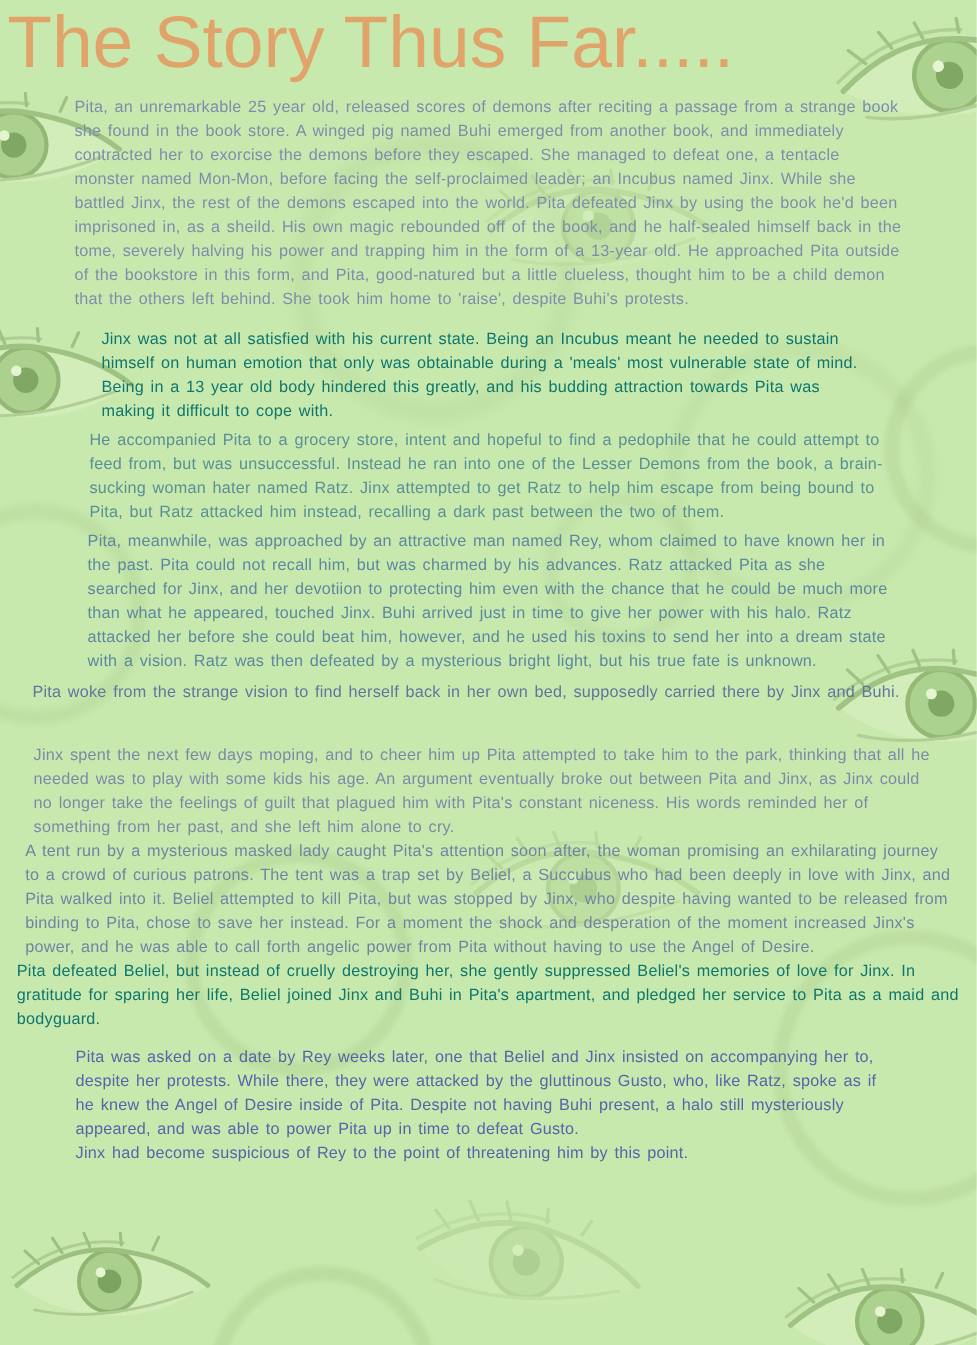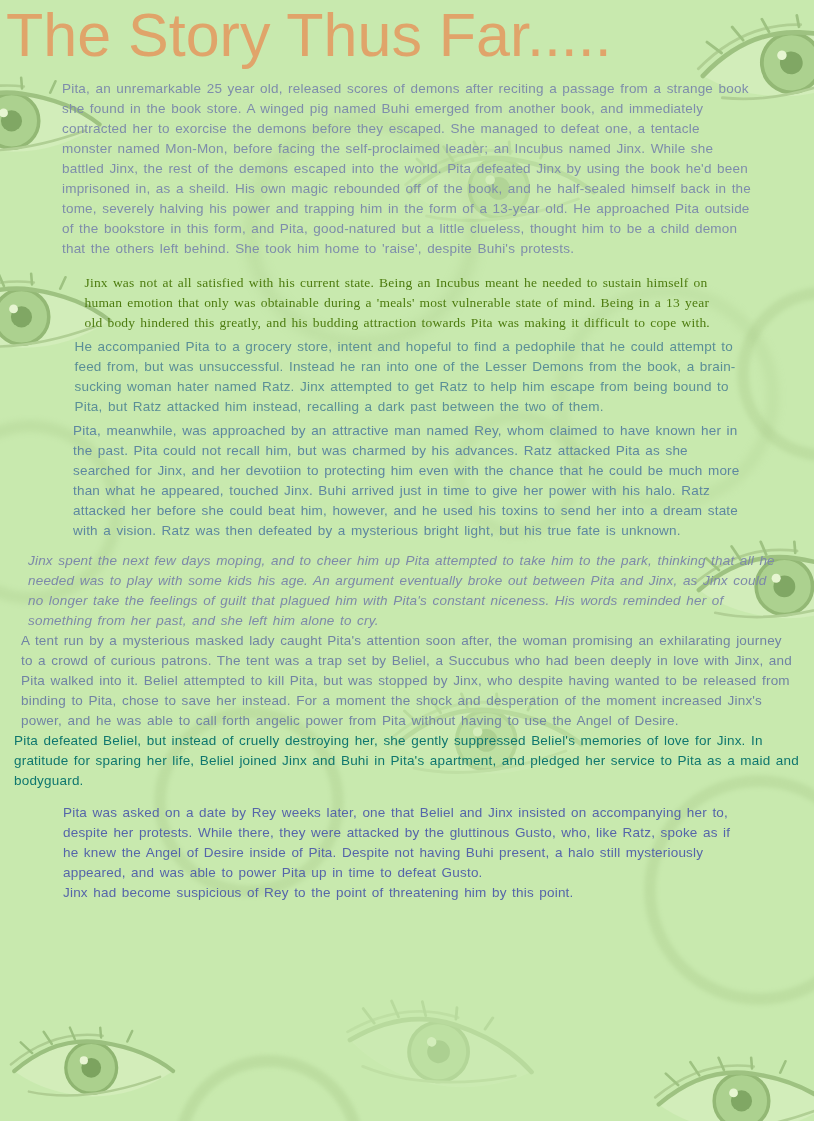--- a/index.html
+++ b/index.html
@@ -47,21 +47,21 @@
     line-height:20px;
     letter-spacing:.2px;
     word-spacing:1.5px;
     white-space:pre-line;
   }
   .p1{max-width:690px;margin:10px auto 0;}
   .p2{max-width:645px;margin:14px auto 0;}
   .p3{max-width:665px;margin:4px auto;}
   .p4{max-width:668px;margin:0 auto;}
   .p5{max-width:760px;margin:6px auto 0;}
-  .p6{max-width:758px;margin:10px auto 0;font-style:italic;}
+  .p6{max-width:758px;margin:32px auto 0;}
   .p7{max-width:772px;margin:0 auto;}
   .p8{max-width:786px;margin:0 auto;}
   .p9{max-width:688px;margin:12px auto 0;}
 </style>
 </head>
 <body>
 
 <div class="page" style="background-color: rgb(200, 233, 174);">
 
   <svg width="0" height="0" style="position:absolute" aria-hidden="true">
@@ -138,23 +138,24 @@
           <use href="#eyeshape"></use>
         </svg>
       </div>
   </div>
 
   <div class="content">
     <h1 class="page-title" style="color: rgb(224, 164, 106);">The Story Thus Far.....</h1>
 
     <div class="story">
       <p class="p1" style="color: rgb(126, 141, 171);">Pita, an unremarkable 25 year old, released scores of demons after reciting a passage from a strange book she found in the book store. A winged pig named Buhi emerged from another book, and immediately contracted her to exorcise the demons before they escaped. She managed to defeat one, a tentacle monster named Mon-Mon, before facing the self-proclaimed leader; an Incubus named Jinx. While she battled Jinx, the rest of the demons escaped into the world. Pita defeated Jinx by using the book he'd been imprisoned in, as a sheild. His own magic rebounded off of the book, and he half-sealed himself back in the tome, severely halving his power and trapping him in the form of a 13-year old. He approached Pita outside of the bookstore in this form, and Pita, good-natured but a little clueless, thought him to be a child demon that the others left behind. She took him home to 'raise', despite Buhi's protests.</p>
-      <p class="p2" style="color: #4d7c0f; font-family: Liberation Serif, serif;">Jinx was not at all satisfied with his current state. Being an Incubus meant he needed to sustain himself on human emotion that only was obtainable during a 'meals' most vulnerable state of mind. Being in a 13 year old body hindered this greatly, and his budding attraction towards Pita was making it difficult to cope with.</p>
+      <p class="p2" style="color: #0f766e;">Jinx was not at all satisfied with his current state. Being an Incubus meant he needed to sustain himself on human emotion that only was obtainable during a 'meals' most vulnerable state of mind. Being in a 13 year old body hindered this greatly, and his budding attraction towards Pita was making it difficult to cope with.</p>
       <p class="p3" style="color: rgb(91, 143, 150);">He accompanied Pita to a grocery store, intent and hopeful to find a pedophile that he could attempt to feed from, but was unsuccessful. Instead he ran into one of the Lesser Demons from the book, a brain-sucking woman hater named Ratz. Jinx attempted to get Ratz to help him escape from being bound to Pita, but Ratz attacked him instead, recalling a dark past between the two of them.</p>
       <p class="p4" style="color: rgb(94, 135, 160);">Pita, meanwhile, was approached by an attractive man named Rey, whom claimed to have known her in the past. Pita could not recall him, but was charmed by his advances. Ratz attacked Pita as she searched for Jinx, and her devotiion to protecting him even with the chance that he could be much more than what he appeared, touched Jinx. Buhi arrived just in time to give her power with his halo. Ratz attacked her before she could beat him, however, and he used his toxins to send her into a dream state with a vision. Ratz was then defeated by a mysterious bright light, but his true fate is unknown.</p>
+      <p class="p5" style="color: rgb(98, 117, 158);">Pita woke from the strange vision to find herself back in her own bed, supposedly carried there by Jinx and Buhi.</p>
       <p class="p6" style="color: rgb(125, 137, 169);">Jinx spent the next few days moping, and to cheer him up Pita attempted to take him to the park, thinking that all he needed was to play with some kids his age. An argument eventually broke out between Pita and Jinx, as Jinx could no longer take the feelings of guilt that plagued him with Pita's constant niceness. His words reminded her of something from her past, and she left him alone to cry.</p>
       <p class="p7" style="color: rgb(113, 132, 164);">A tent run by a mysterious masked lady caught Pita's attention soon after, the woman promising an exhilarating journey to a crowd of curious patrons. The tent was a trap set by Beliel, a Succubus who had been deeply in love with Jinx, and Pita walked into it. Beliel attempted to kill Pita, but was stopped by Jinx, who despite having wanted to be released from binding to Pita, chose to save her instead. For a moment the shock and desperation of the moment increased Jinx's power, and he was able to call forth angelic power from Pita without having to use the Angel of Desire.</p>
       <p class="p8" style="color: #0f766e;">Pita defeated Beliel, but instead of cruelly destroying her, she gently suppressed Beliel's memories of love for Jinx. In gratitude for sparing her life, Beliel joined Jinx and Buhi in Pita's apartment, and pledged her service to Pita as a maid and bodyguard.</p>
       <p class="p9" style="color: rgb(85, 101, 169);">Pita was asked on a date by Rey weeks later, one that Beliel and Jinx insisted on accompanying her to, despite her protests. While there, they were attacked by the gluttinous Gusto, who, like Ratz, spoke as if he knew the Angel of Desire inside of Pita. Despite not having Buhi present, a halo still mysteriously appeared, and was able to power Pita up in time to defeat Gusto.
 Jinx had become suspicious of Rey to the point of threatening him by this point.</p>
     </div>
   </div>
 
 </div>
 

